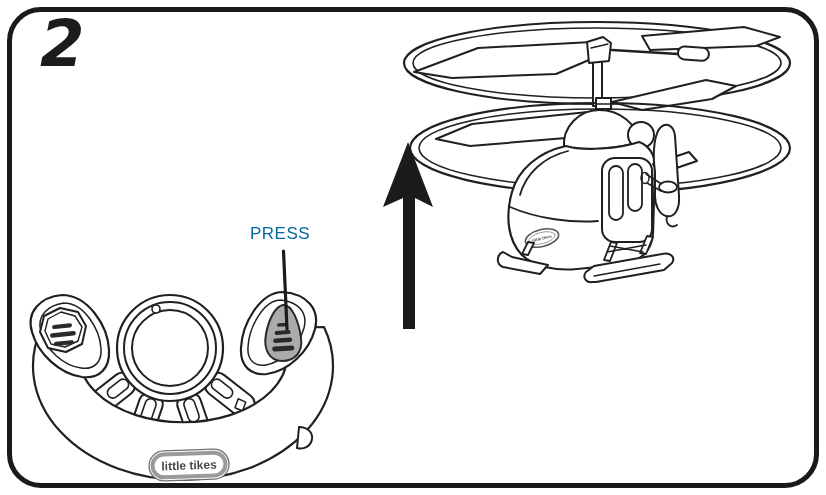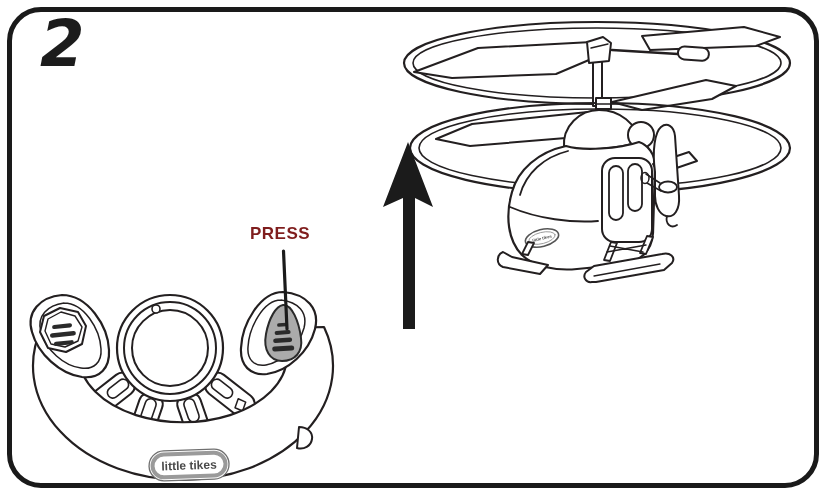--- a/index.html
+++ b/index.html
@@ -12,21 +12,21 @@
     border:5px solid #1a1a1a;border-radius:34px;
   }
   .step-number{
     position:absolute;left:40px;top:12px;
     font-family:"DejaVu Sans",sans-serif;
     font-weight:bold;font-style:italic;
     font-size:64px;line-height:1;color:#1c1c1c;
   }
   .press-label{
     position:absolute;left:250px;top:224px;
-    font-size:17px;font-weight:700;letter-spacing:.5px;color:#7f1d1d;
+    font-size:17px;font-weight:400;letter-spacing:.5px;color:#0369a1;
   }
   svg.art{position:absolute;left:0;top:0;}
   .lt-logo-text{
     font-family:"Liberation Sans",sans-serif;
     font-weight:bold;
   }
 </style>
 </head>
 <body>
 

